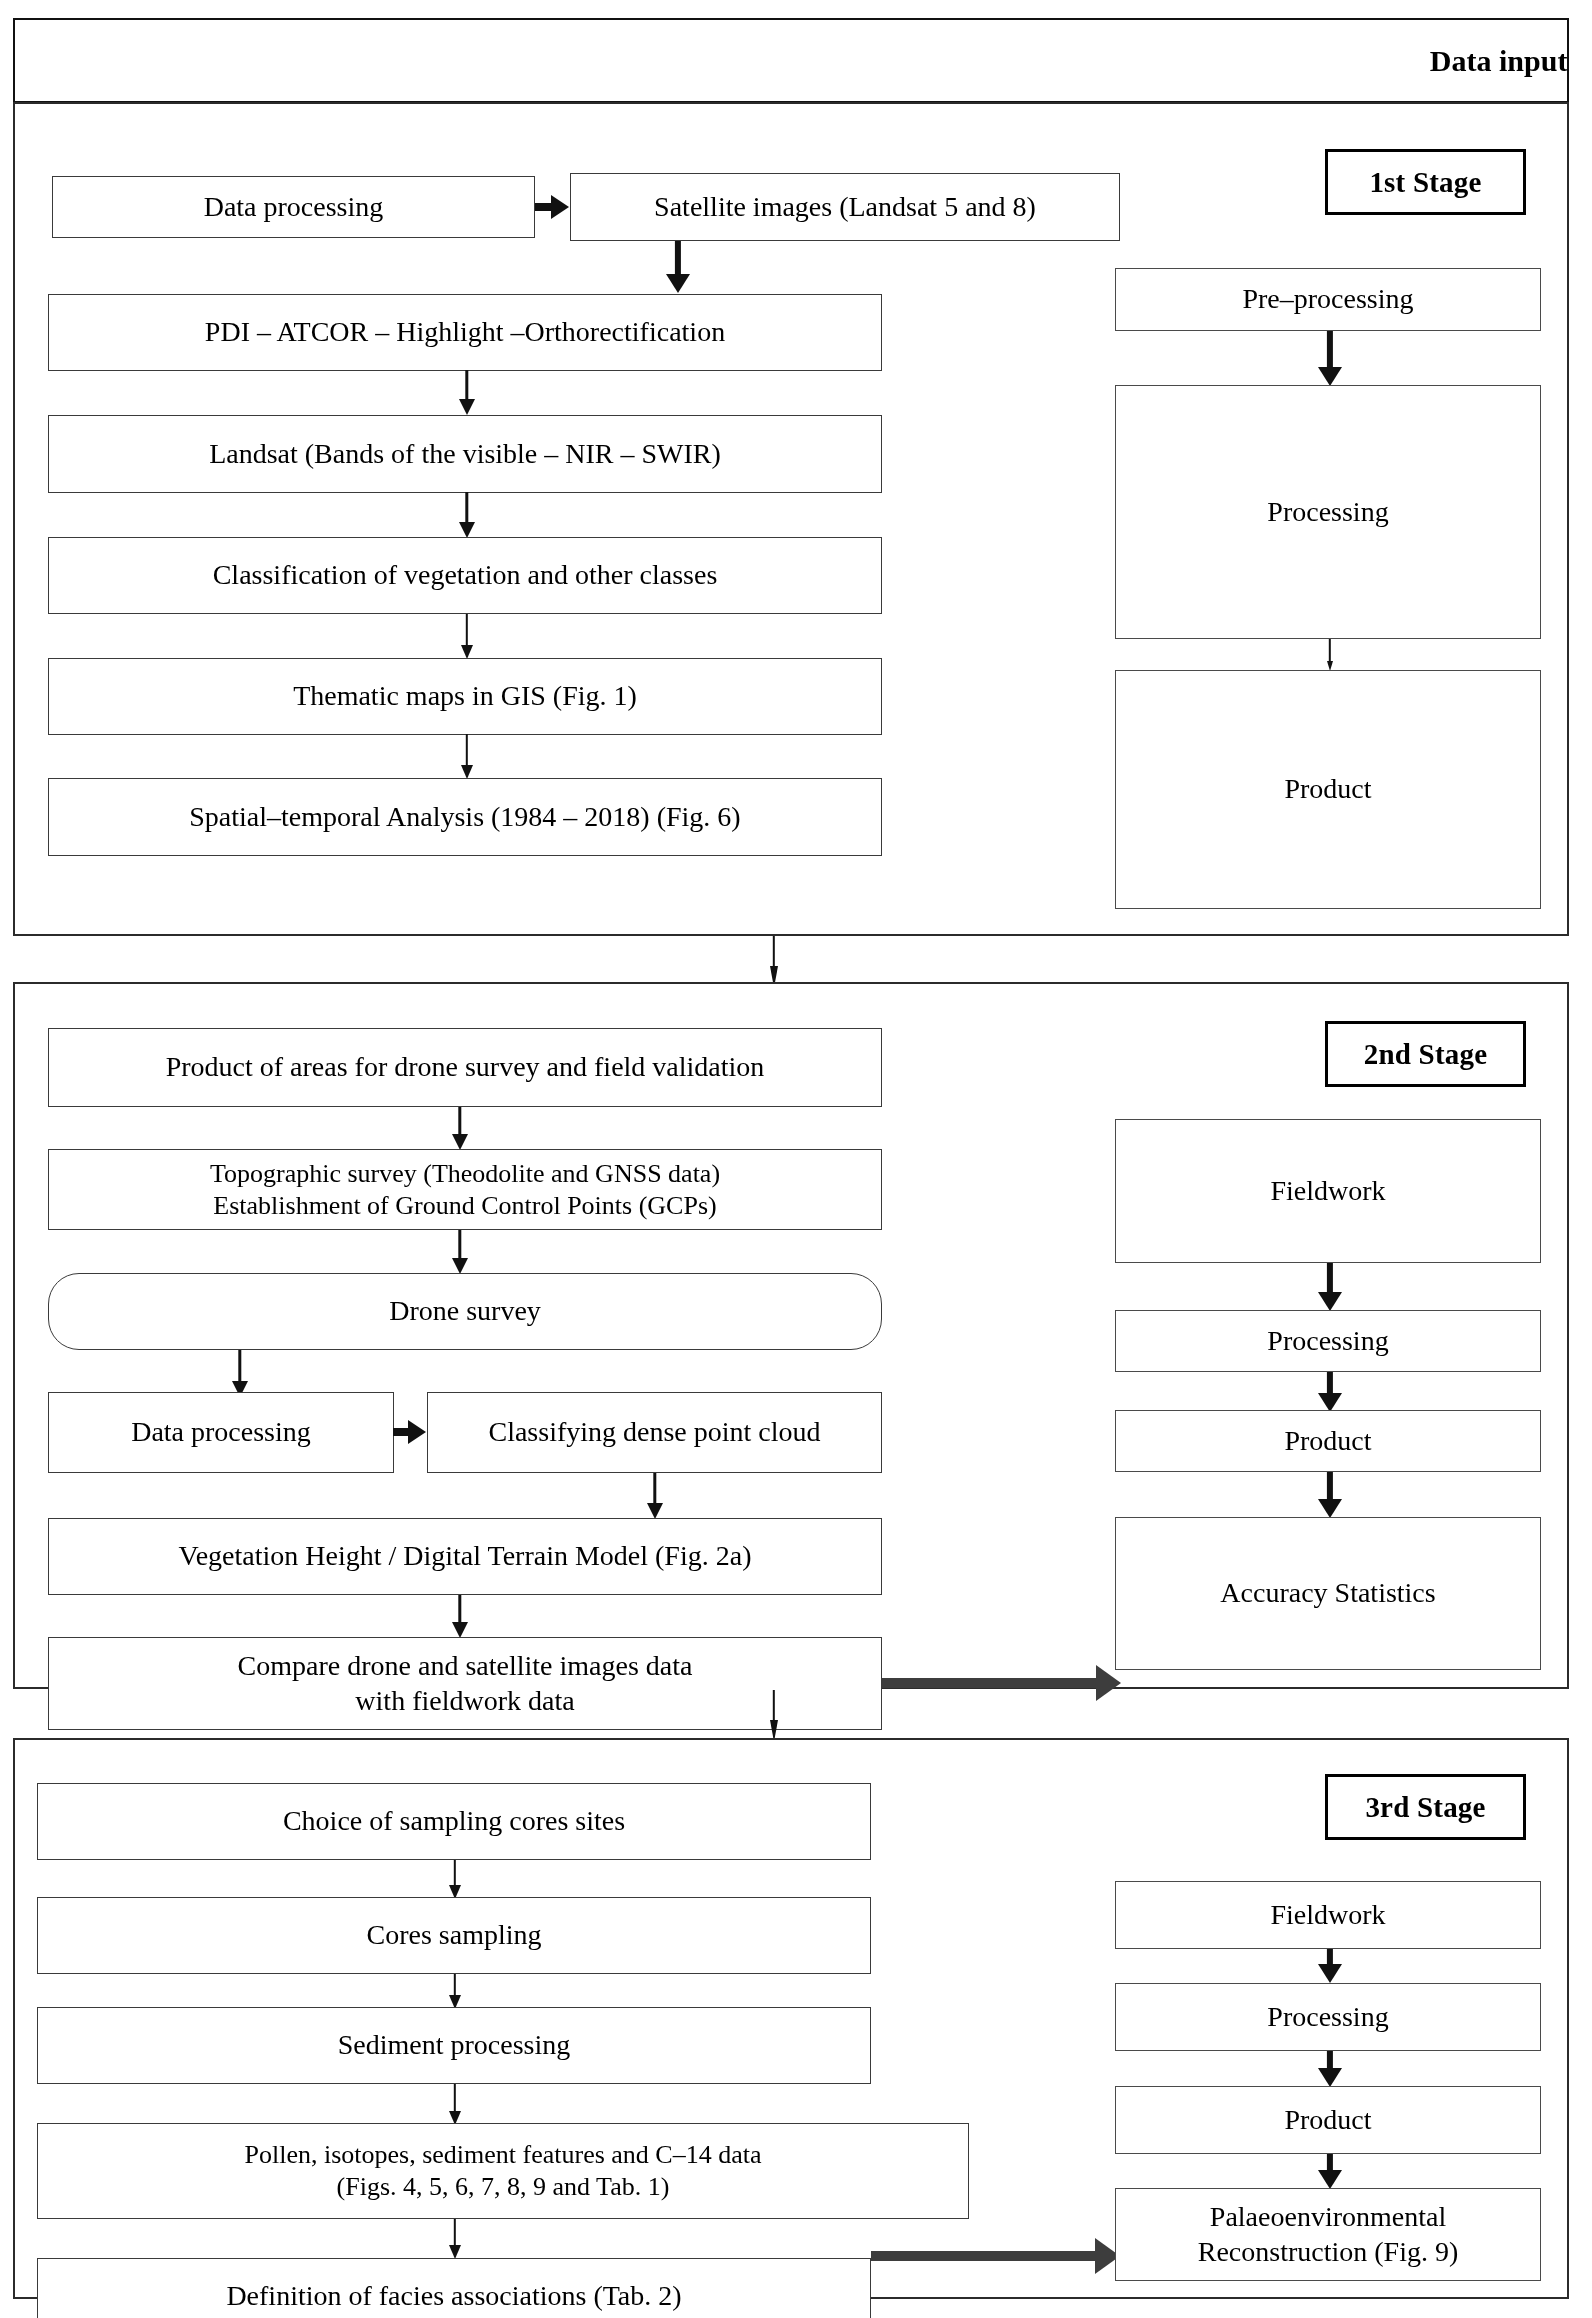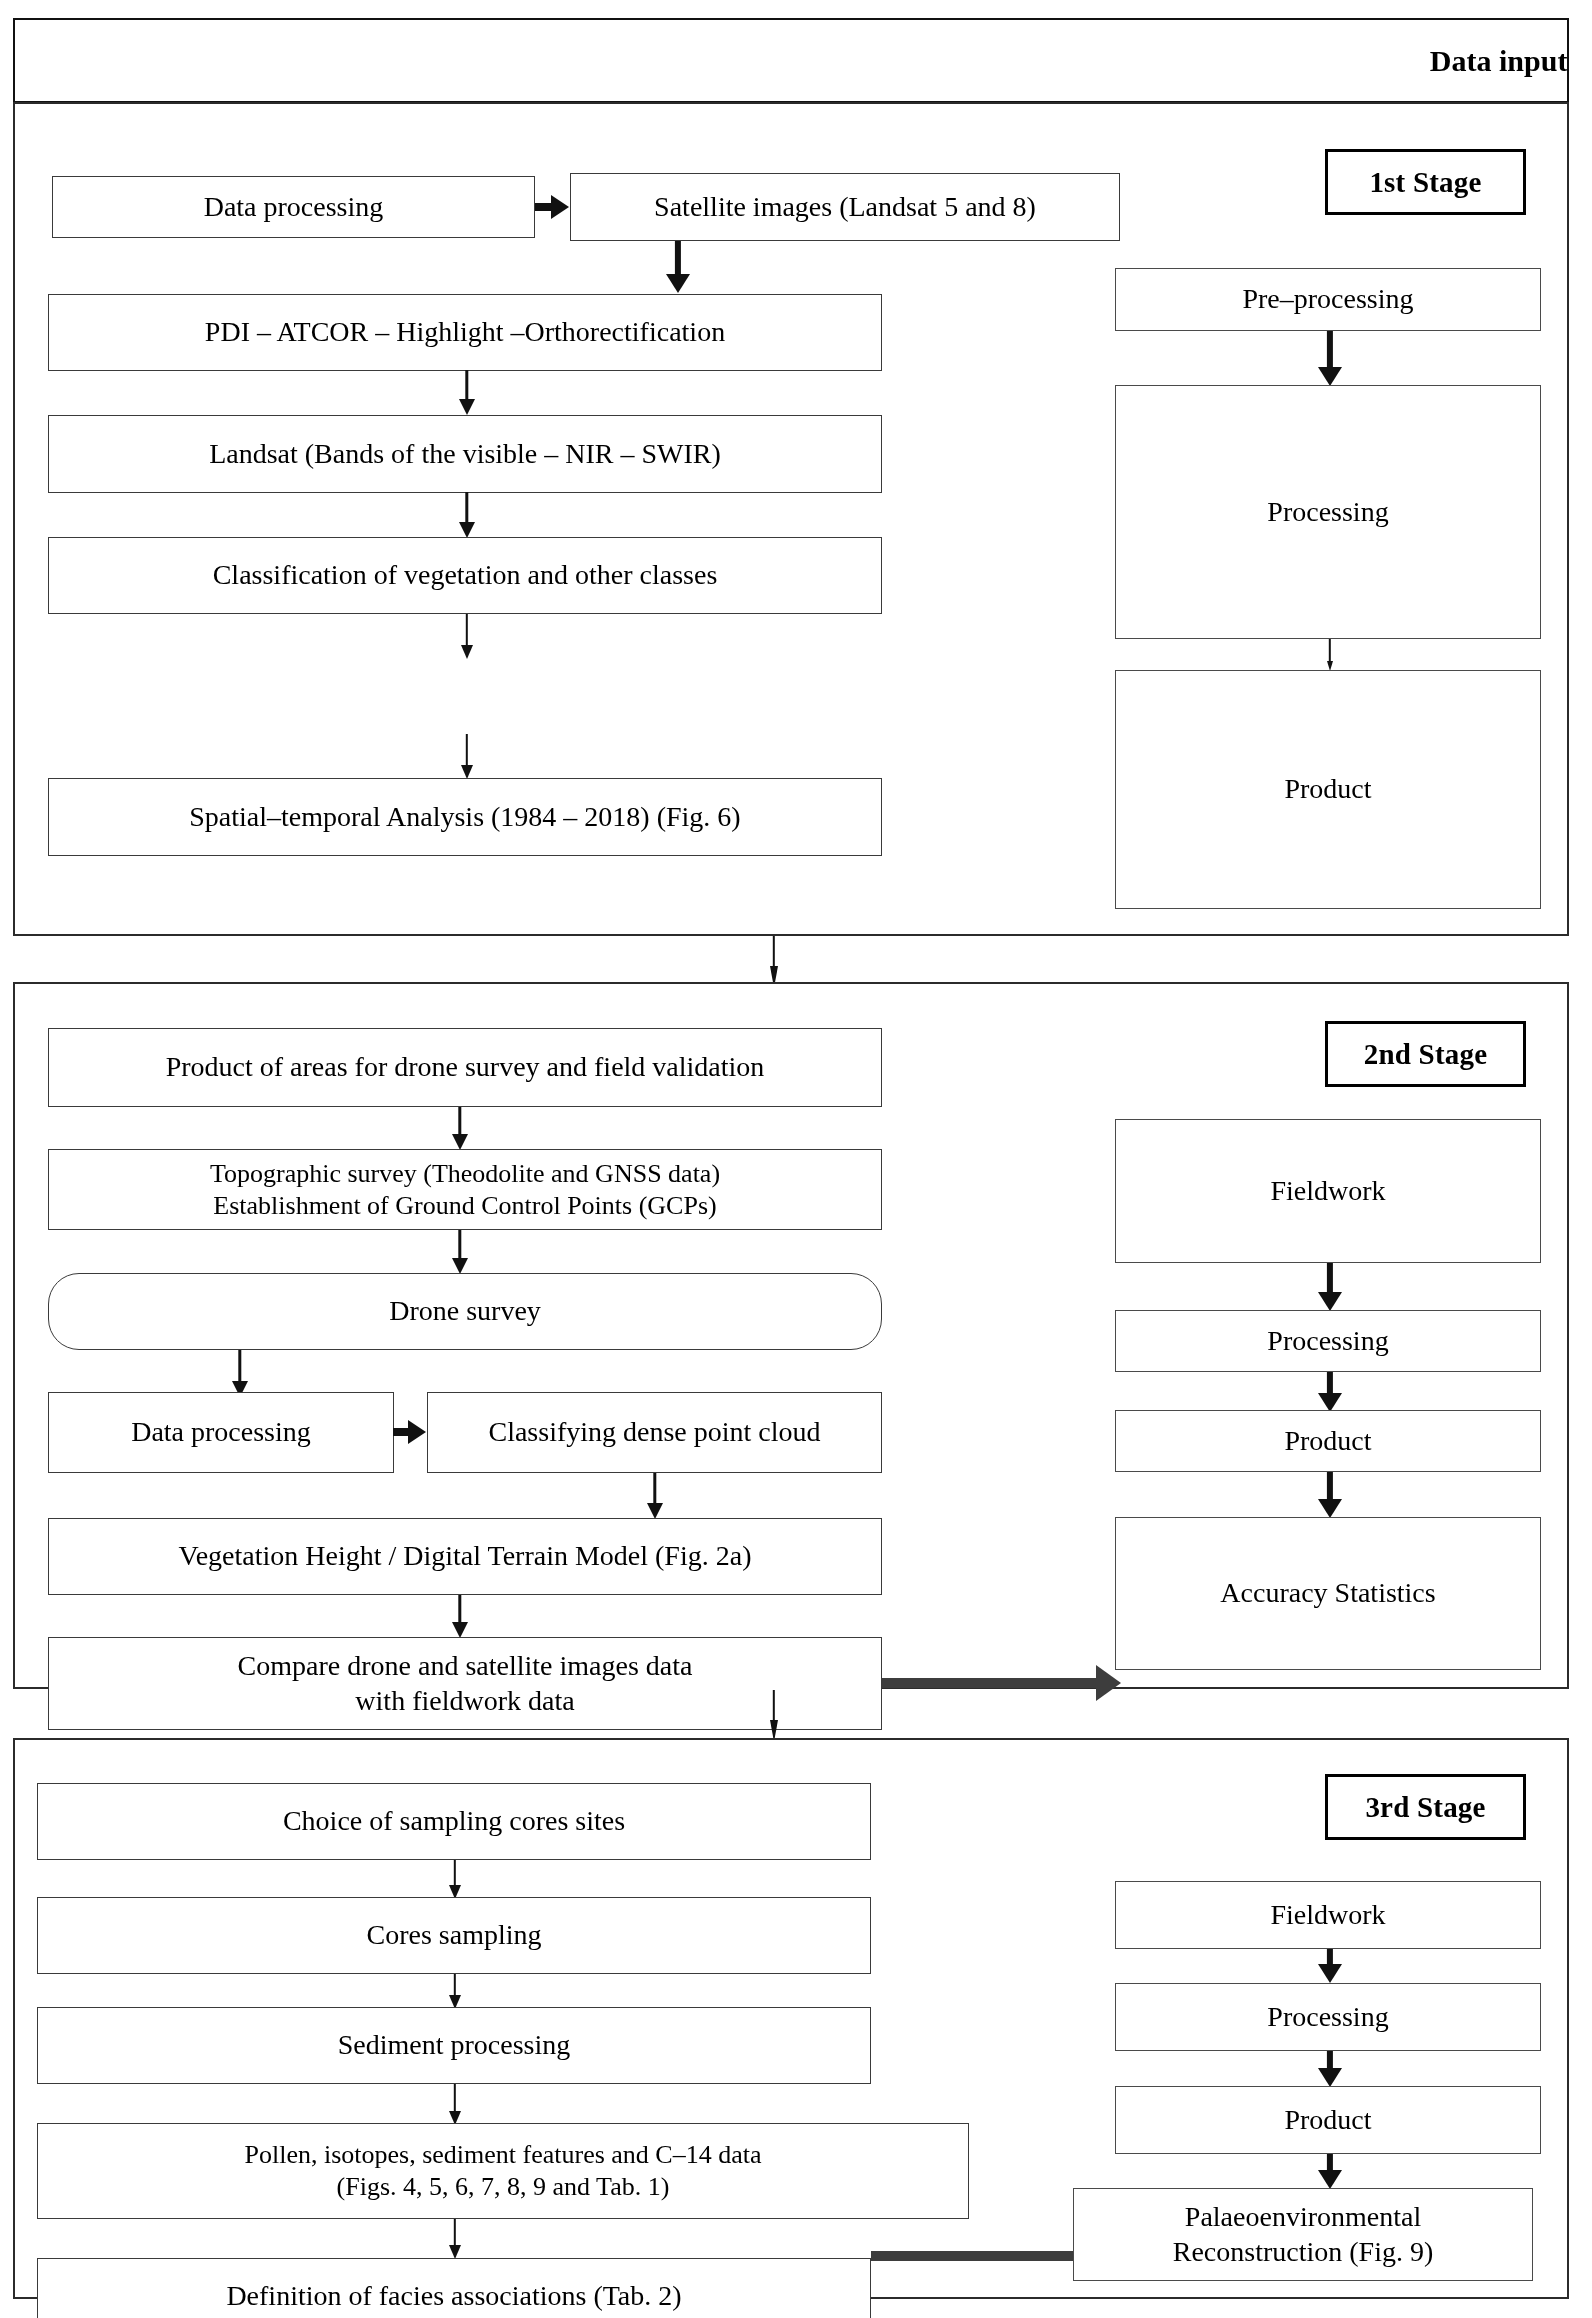--- a/index.html
+++ b/index.html
@@ -154,20 +154,23 @@
 
   <div class="node" style="left:48px;top:537px;width:834px;height:77px;">
     <span>Classification of vegetation and other classes</span>
   </div>
 
   <div class="varrow slim" style="left:457px;top:614px;width:19px;height:45px;">
     <div class="stem" style="height:31px;"></div>
       <div class="head"></div>
   </div>
 
+  <div class="node" style="left:48px;top:658px;width:834px;height:77px;">
+    <span>Thematic maps in GIS (Fig. 1)</span>
+  </div>
 
   <div class="varrow slim" style="left:457px;top:734px;width:19px;height:45px;">
     <div class="stem" style="height:31px;"></div>
       <div class="head"></div>
   </div>
 
   <div class="node" style="left:48px;top:778px;width:834px;height:78px;">
     <span>Spatial–temporal Analysis (1984 – 2018) (Fig. 6)</span>
   </div>
 
@@ -377,19 +380,19 @@
 
   <div class="node light" style="left:1115px;top:2086px;width:426px;height:68px;">
     <span>Product</span>
   </div>
 
   <div class="varrow fat" style="left:1315px;top:2154px;width:29px;height:35px;">
     <div class="stem" style="height:19px;"></div>
       <div class="head"></div>
   </div>
 
-  <div class="node light" style="left:1073px;top:2188px;width:460px;height:93px;">
+  <div class="node light" style="left:1115px;top:2188px;width:426px;height:93px;">
     <span>Palaeoenvironmental
 Reconstruction (Fig. 9)</span>
   </div>
 
 </div>
 
 
 </body></html>

